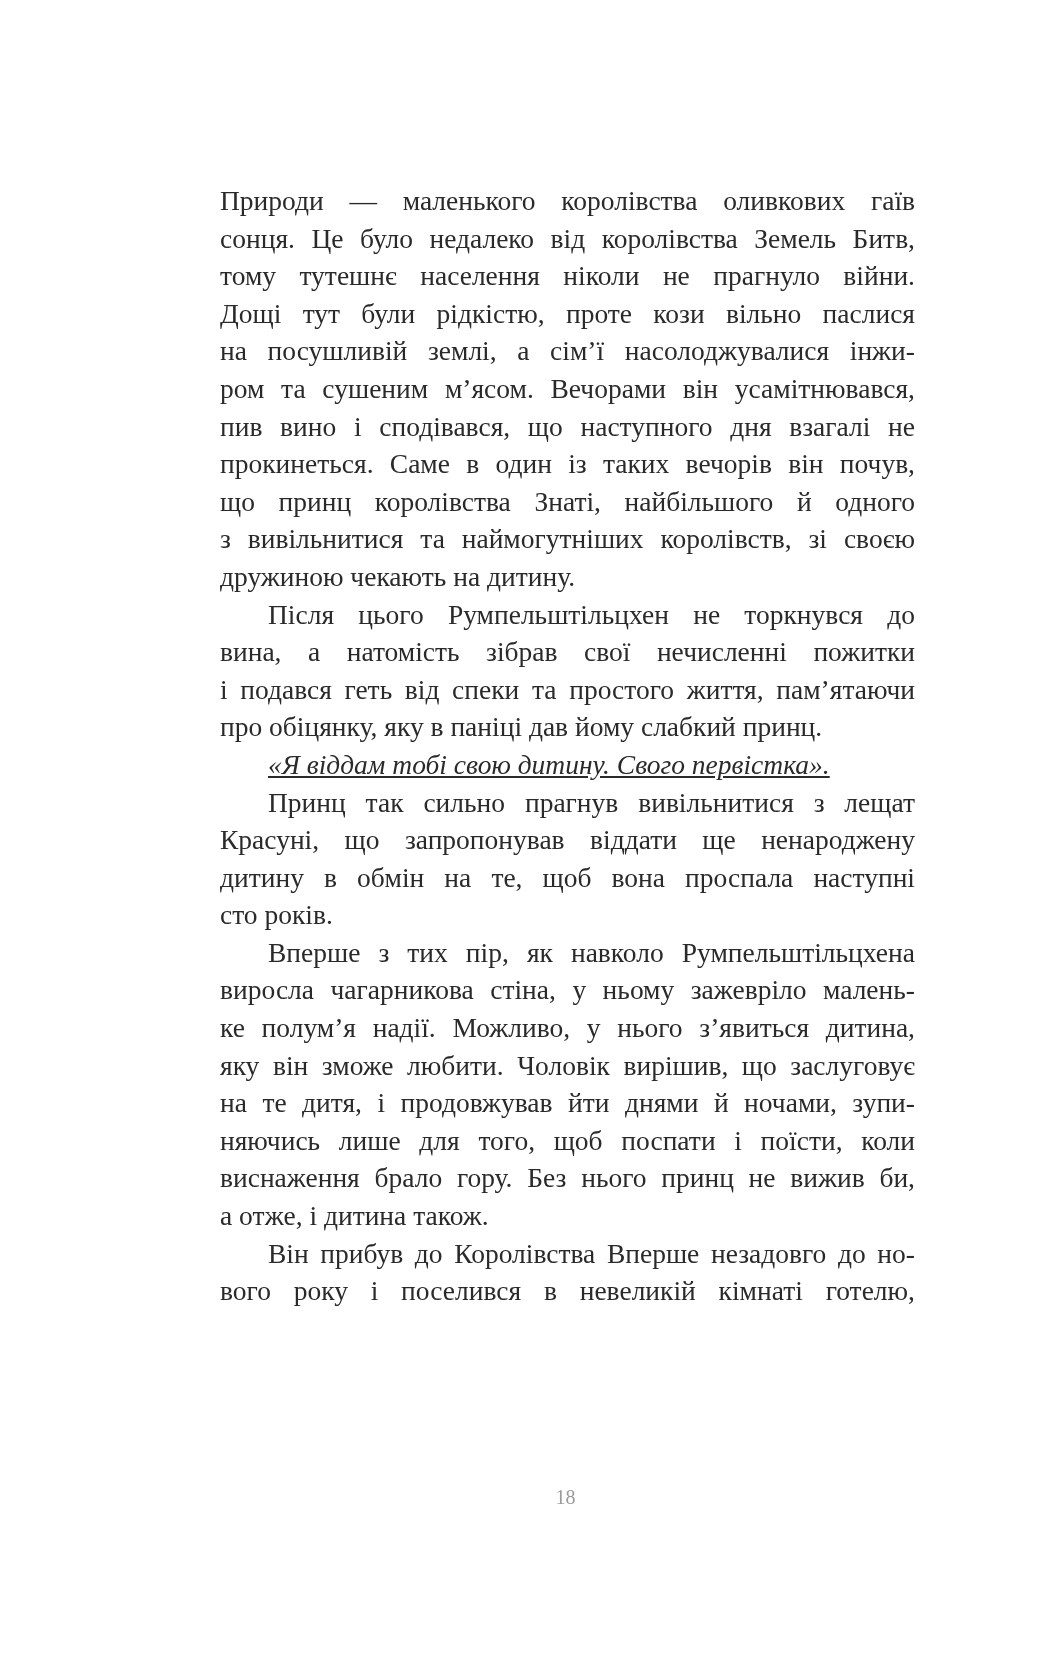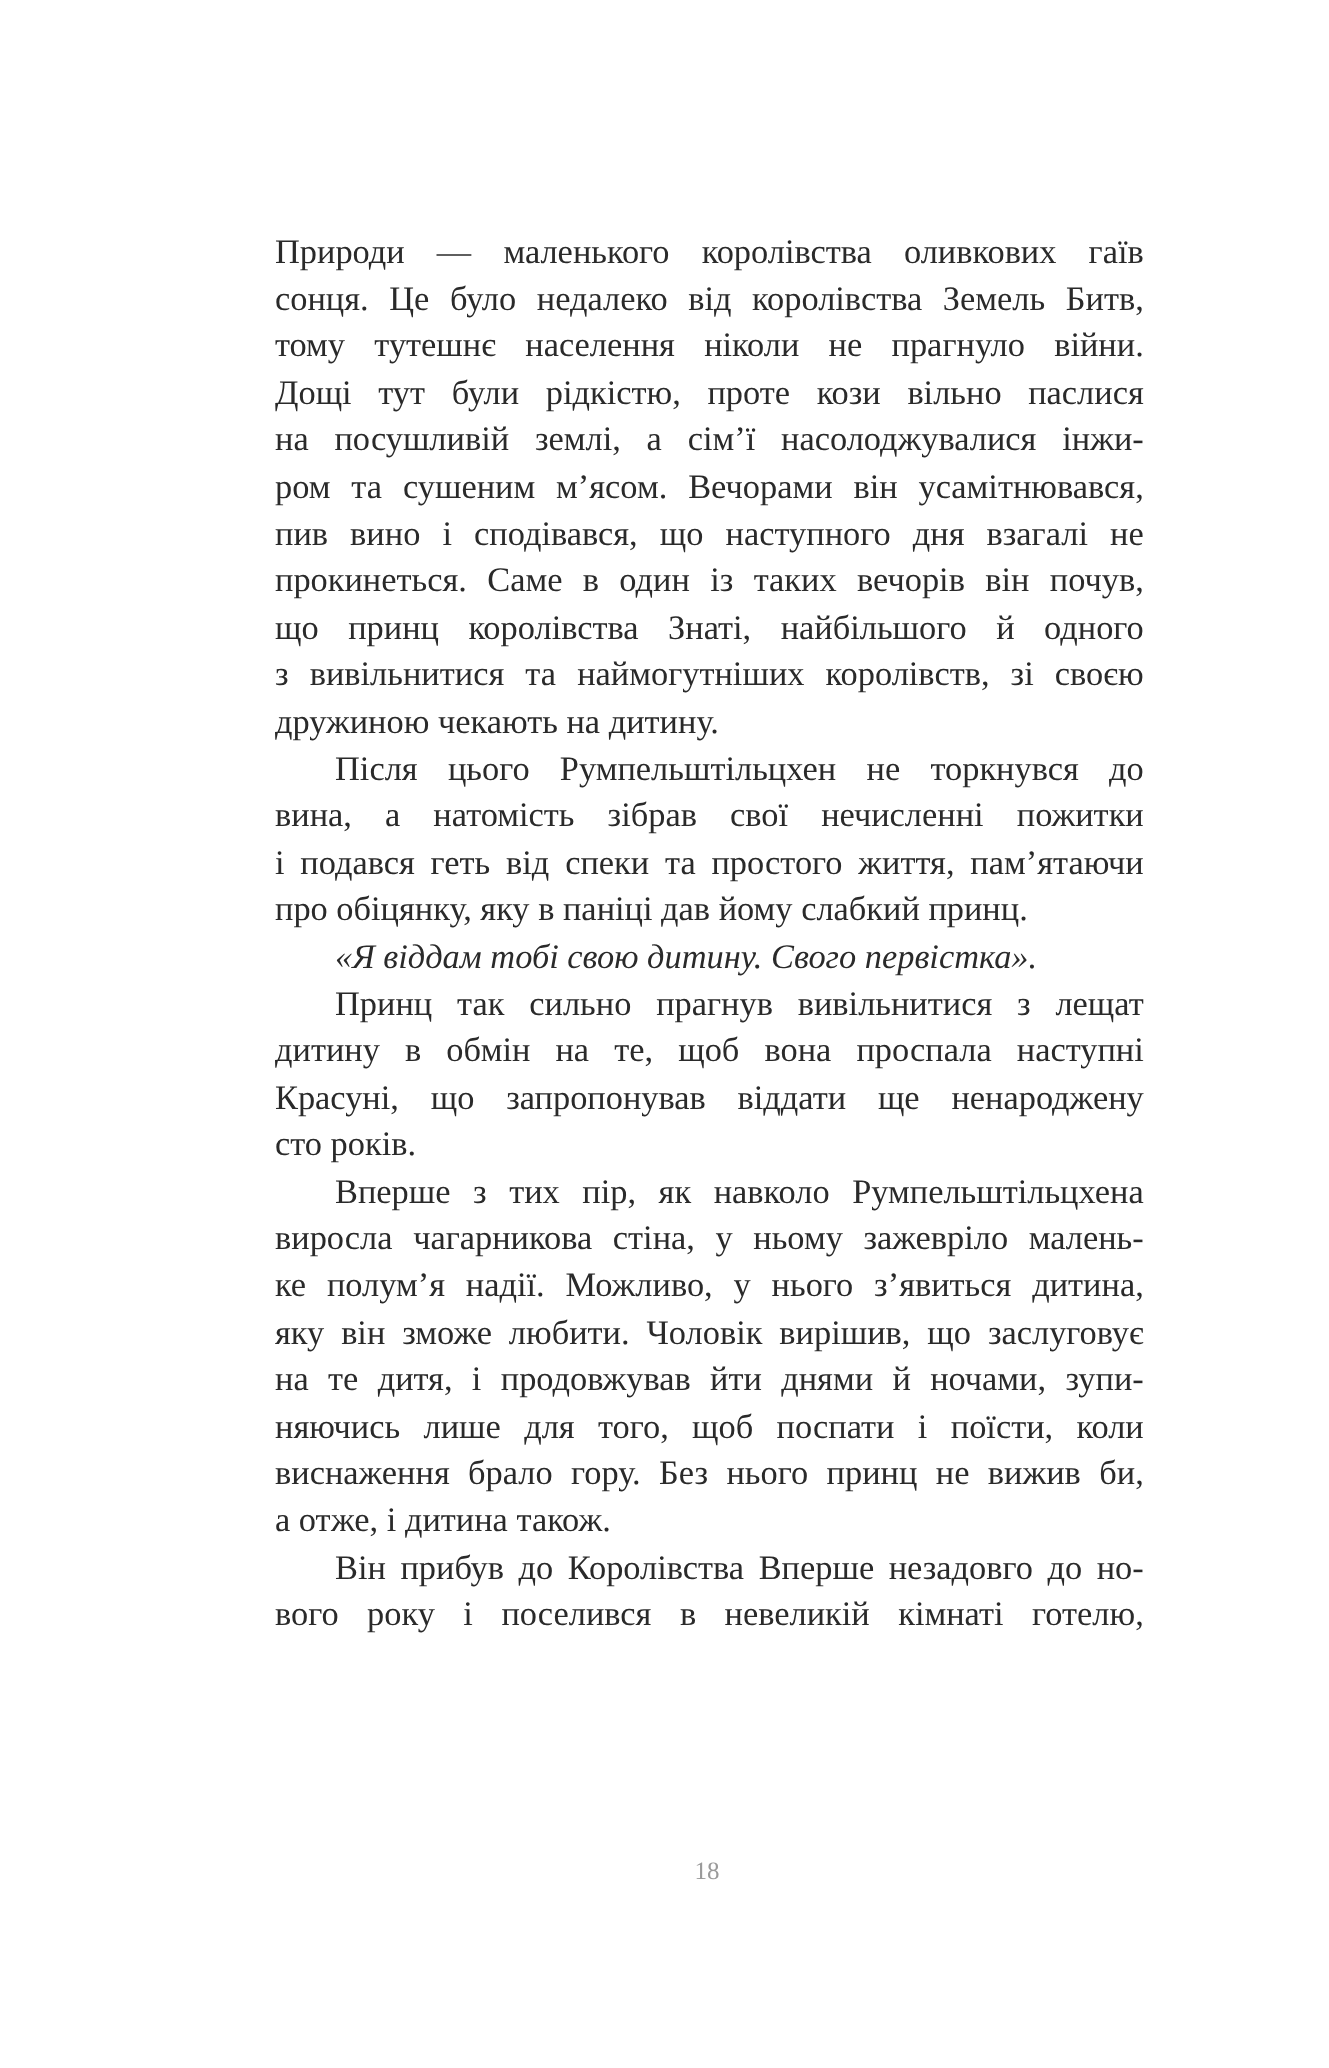--- a/index.html
+++ b/index.html
@@ -39,20 +39,21 @@
     }
     .line.last {
       text-align-last: left;
     }
     .line.indent {
       padding-left: 48px;
     }
     .line.italic {
       font-style: italic;
       text-align-last: left;
+      text-decoration: underline;
     }
     .page-number {
       position: absolute;
       left: 0;
       width: 1043px;
       top: 1486px;
       text-align: center;
       font-family: "Liberation Serif", "DejaVu Serif", serif;
       font-size: 20px;
       color: #9a9a9a;
@@ -74,22 +75,22 @@
     <span class="line">прокинеться. Саме в один із таких вечорів він почув,</span>
     <span class="line">що принц королівства Знаті, найбільшого й одного</span>
     <span class="line">з вивільнитися та наймогутніших королівств, зі своєю</span>
     <span class="line last">дружиною чекають на дитину.</span>
     <span class="line indent">Після цього Румпельштільцхен не торкнувся до</span>
     <span class="line">вина, а натомість зібрав свої нечисленні пожитки</span>
     <span class="line">і подався геть від спеки та простого життя, пам’ятаючи</span>
     <span class="line last">про обіцянку, яку в паніці дав йому слабкий принц.</span>
     <span class="line indent italic">«Я віддам тобі свою дитину. Свого первістка».</span>
     <span class="line indent">Принц так сильно прагнув вивільнитися з лещат</span>
+    <span class="line">Красуні, що запропонував віддати ще ненароджену</span>
     <span class="line">дитину в обмін на те, щоб вона проспала наступні</span>
-    <span class="line">Красуні, що запропонував віддати ще ненароджену</span>
     <span class="line last">сто років.</span>
     <span class="line indent">Вперше з тих пір, як навколо Румпельштільцхена</span>
     <span class="line">виросла чагарникова стіна, у ньому зажевріло малень-</span>
     <span class="line">ке полум’я надії. Можливо, у нього з’явиться дитина,</span>
     <span class="line">яку він зможе любити. Чоловік вирішив, що заслуговує</span>
     <span class="line">на те дитя, і продовжував йти днями й ночами, зупи-</span>
     <span class="line">няючись лише для того, щоб поспати і поїсти, коли</span>
     <span class="line">виснаження брало гору. Без нього принц не вижив би,</span>
     <span class="line last">а отже, і дитина також.</span>
     <span class="line indent">Він прибув до Королівства Вперше незадовго до но-</span>

